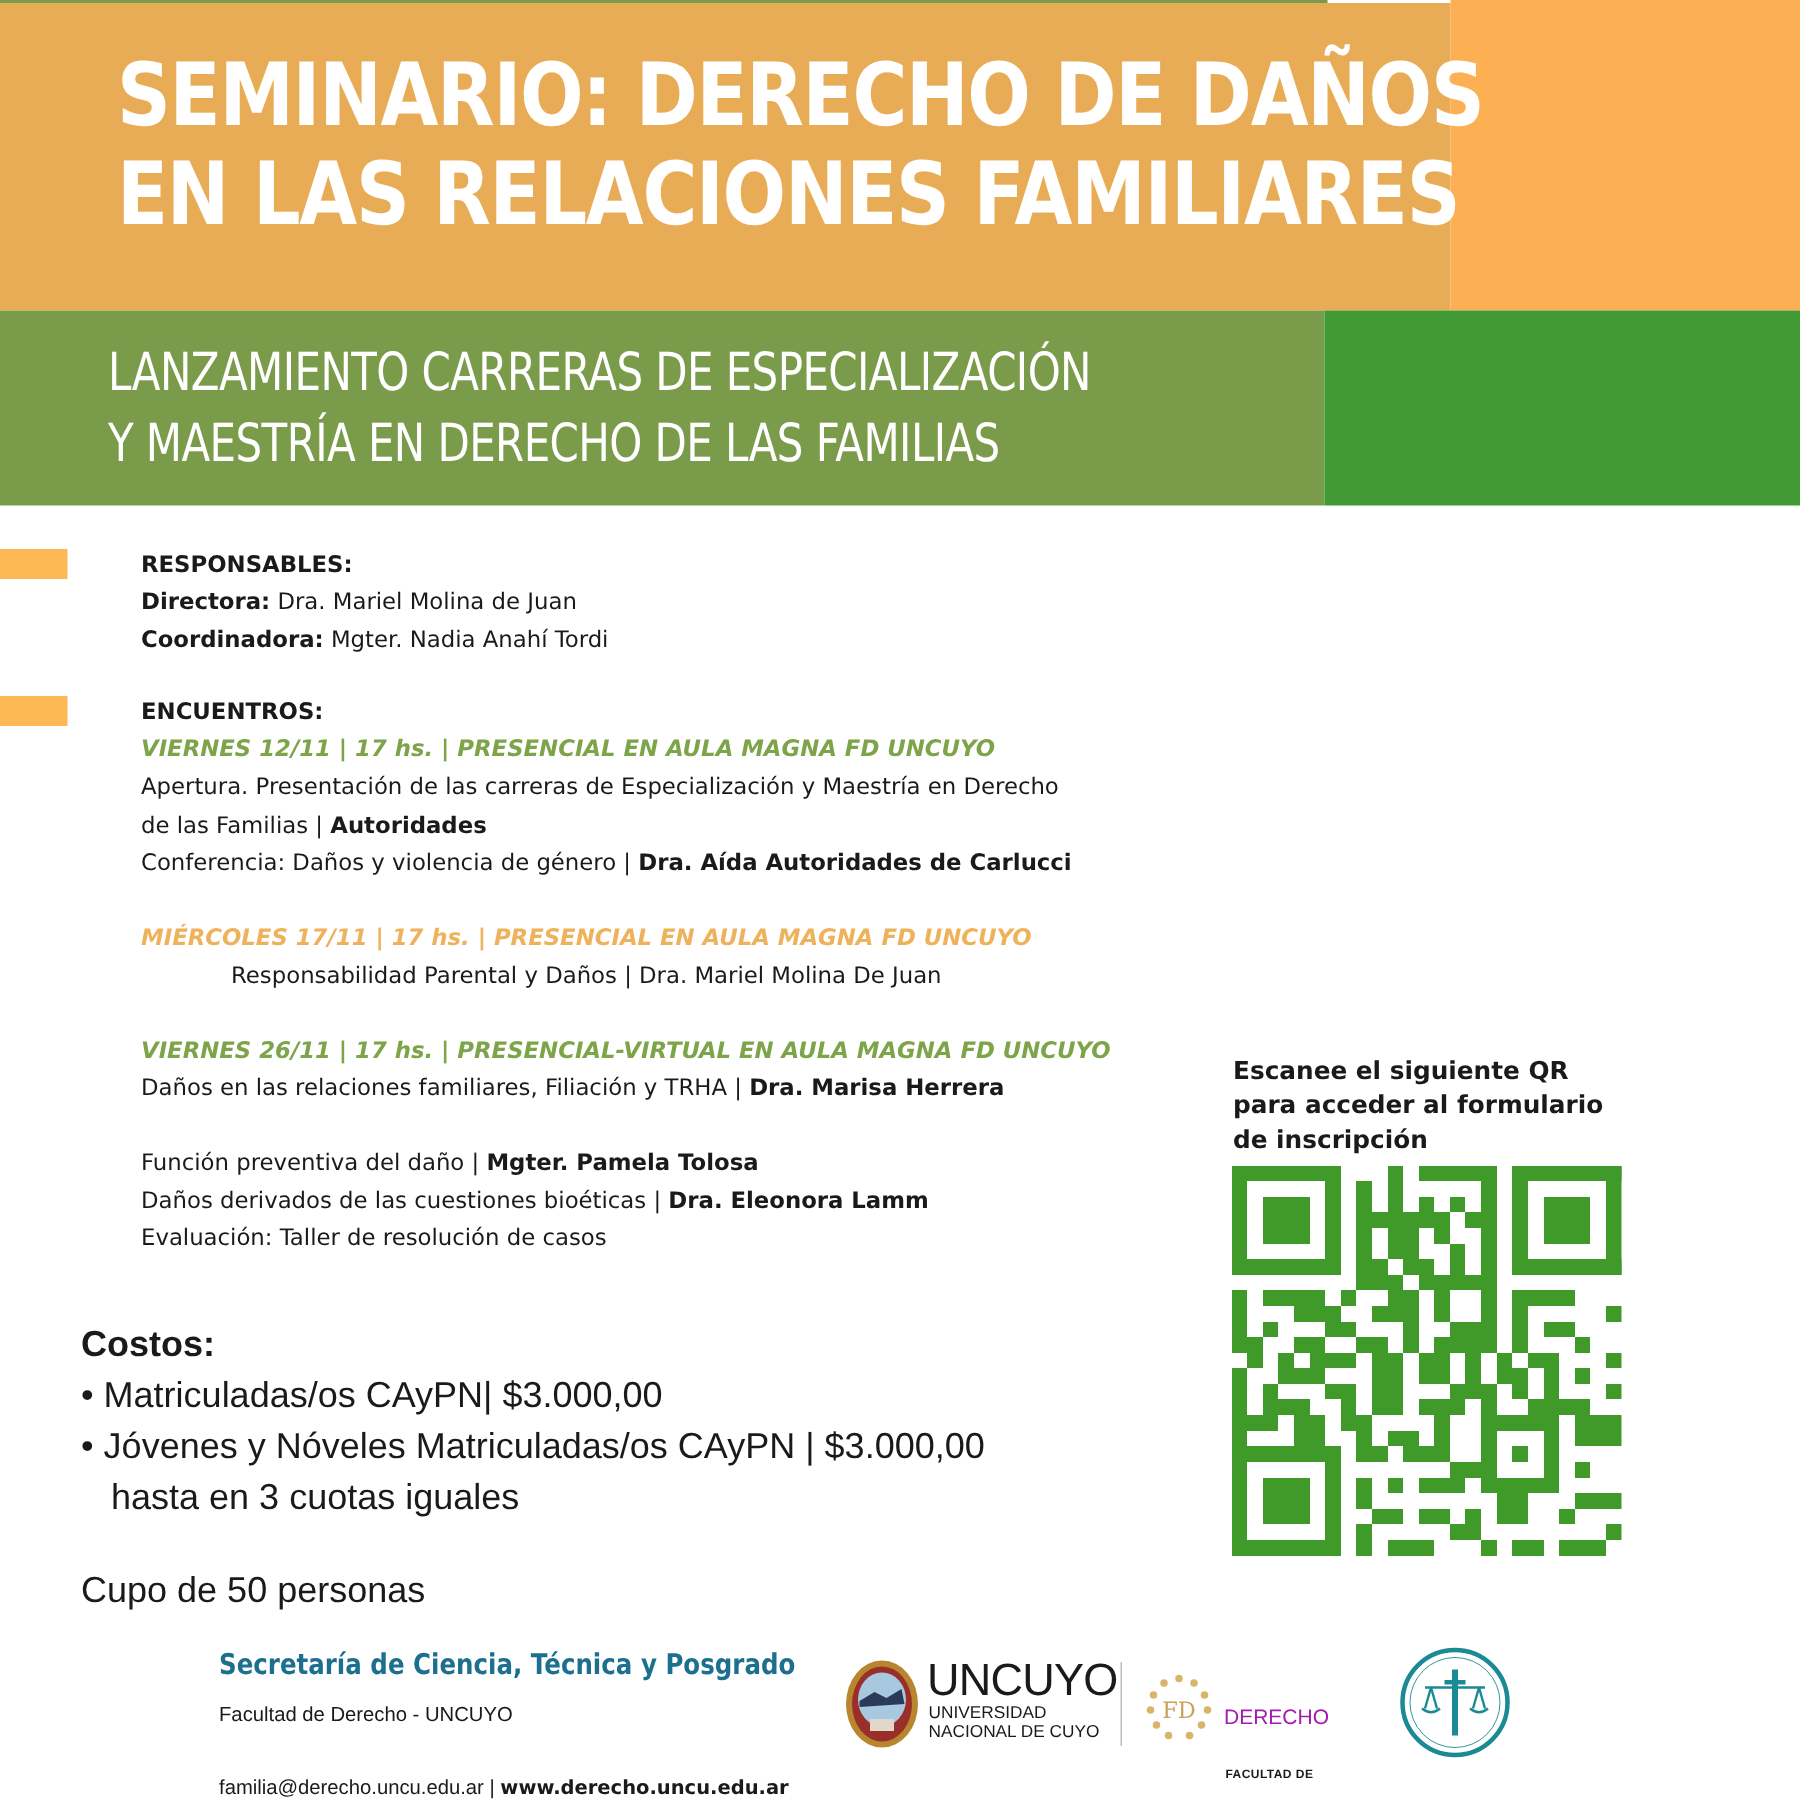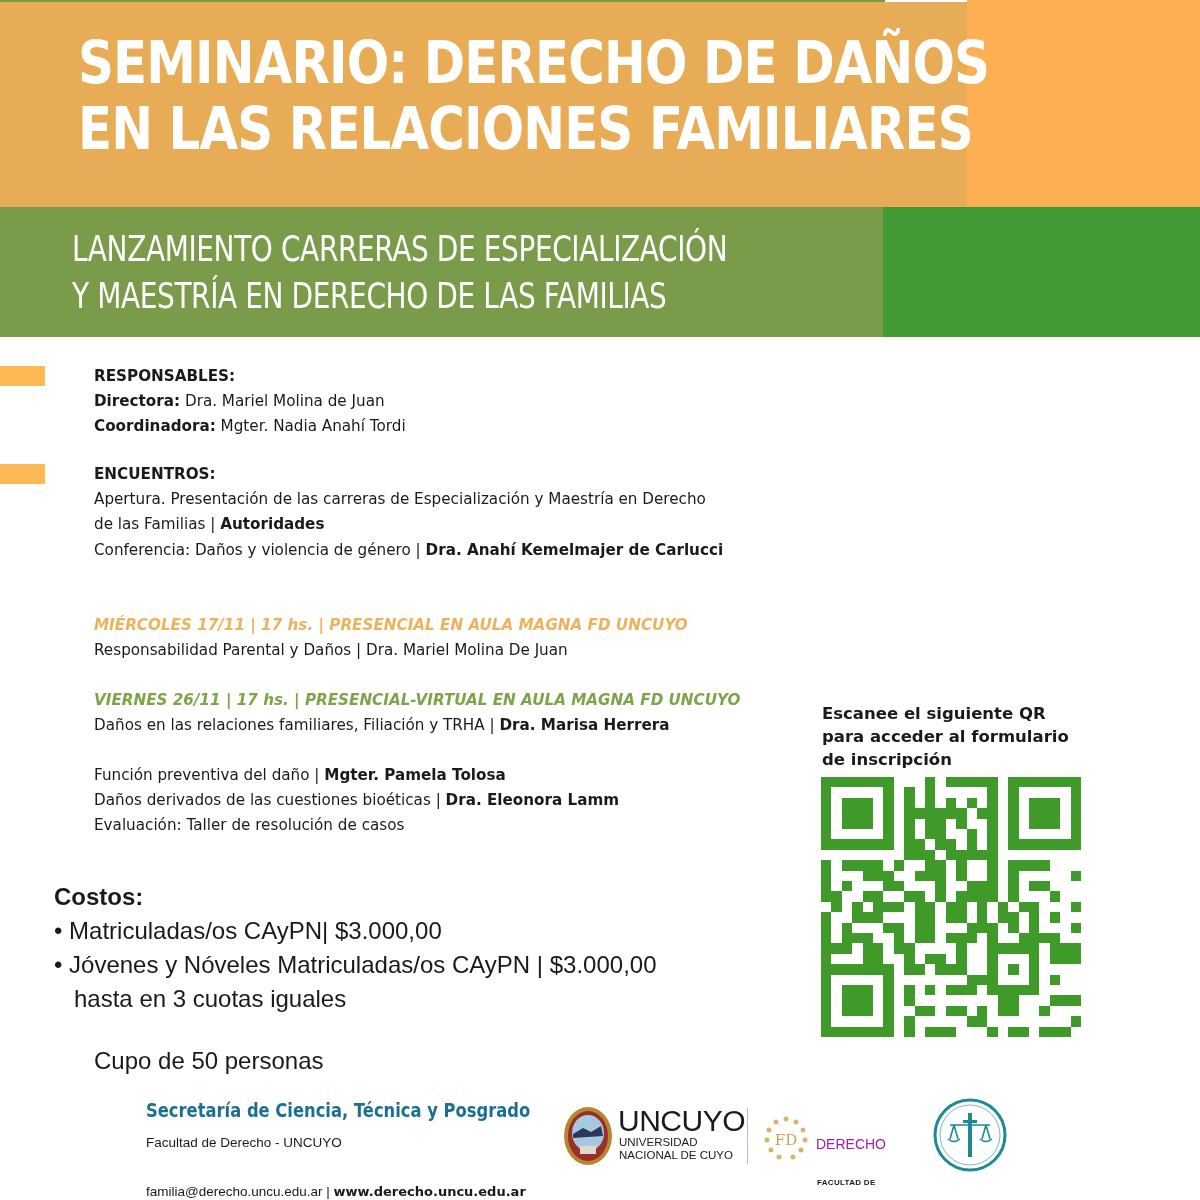--- a/index.html
+++ b/index.html
@@ -48,21 +48,21 @@
 
   .costos {
     left: 54px; top: 880px; font-family: "Liberation Sans", sans-serif; color: #1a1a1a;
     white-space: nowrap;
   }
   .costos .head { font-size: 24px; font-weight: bold; line-height: 34px; }
   .costos .item { font-size: 24px; line-height: 34px; }
   .costos .indent { padding-left: 20px; }
   .cupo {
     left: 54px; top: 1044px; font-family: "Liberation Sans", sans-serif;
-    font-size: 24px; line-height: 34px; color: #1a1a1a; white-space: nowrap; margin-left: 40px;
+    font-size: 24px; line-height: 34px; color: #1a1a1a; white-space: nowrap;
   }
 
   
   .qr-caption {
     left: 822px; top: 702px; width: 280px;
     font-family: "DejaVu Sans", sans-serif; font-weight: bold;
     font-size: 16.5px; line-height: 23px; color: #1a1a1a;
   }
   .qr { left: 821px; top: 776px; width: 260px; height: 262px; }
 
@@ -122,26 +122,27 @@
 
 <div class="abs body-text" style="top:364px;">
   <span class="line sect-head">RESPONSABLES:</span>
   <span class="line"><b>Directora:</b><span> Dra. Mariel Molina de Juan</span></span>
   <span class="line"><b>Coordinadora:</b><span> Mgter. Nadia Anahí Tordi</span></span>
 </div>
 
 <div class="abs body-text" style="top:462px;">
   <span class="line sect-head">ENCUENTROS:</span>
 
+  <span class="line date-green">VIERNES 12/11 | 17 hs. | PRESENCIAL EN AULA MAGNA FD UNCUYO</span>
   <span class="line"><span>Apertura. Presentación de las carreras de Especialización y Maestría en Derecho</span></span>
   <span class="line"><span>de las Familias | </span><b>Autoridades</b></span>
-  <span class="line"><span>Conferencia: Daños y violencia de género | </span><b>Dra. Anahí Kemelmajer de Carlucci</b></span>
-</div>
-
-<div class="abs body-text" style="top:613px;">
+  <span class="line"><span>Conferencia: Daños y violencia de género | </span><b>Dra. Aída Autoridades de Carlucci</b></span>
+</div>
+
+<div class="abs body-text" style="top:613px;text-align:center;">
   <span class="line date-orange">MIÉRCOLES 17/11 | 17 hs. | PRESENCIAL EN AULA MAGNA FD UNCUYO</span>
   <span class="line"><span>Responsabilidad Parental y Daños | Dra. Mariel Molina De Juan</span></span>
 </div>
 
 <div class="abs body-text" style="top:688px;">
   <span class="line date-green">VIERNES 26/11 | 17 hs. | PRESENCIAL-VIRTUAL EN AULA MAGNA FD UNCUYO</span>
   <span class="line"><span>Daños en las relaciones familiares, Filiación y TRHA | </span><b>Dra. Marisa Herrera</b></span>
 </div>
 
 <div class="abs body-text" style="top:763px;">

